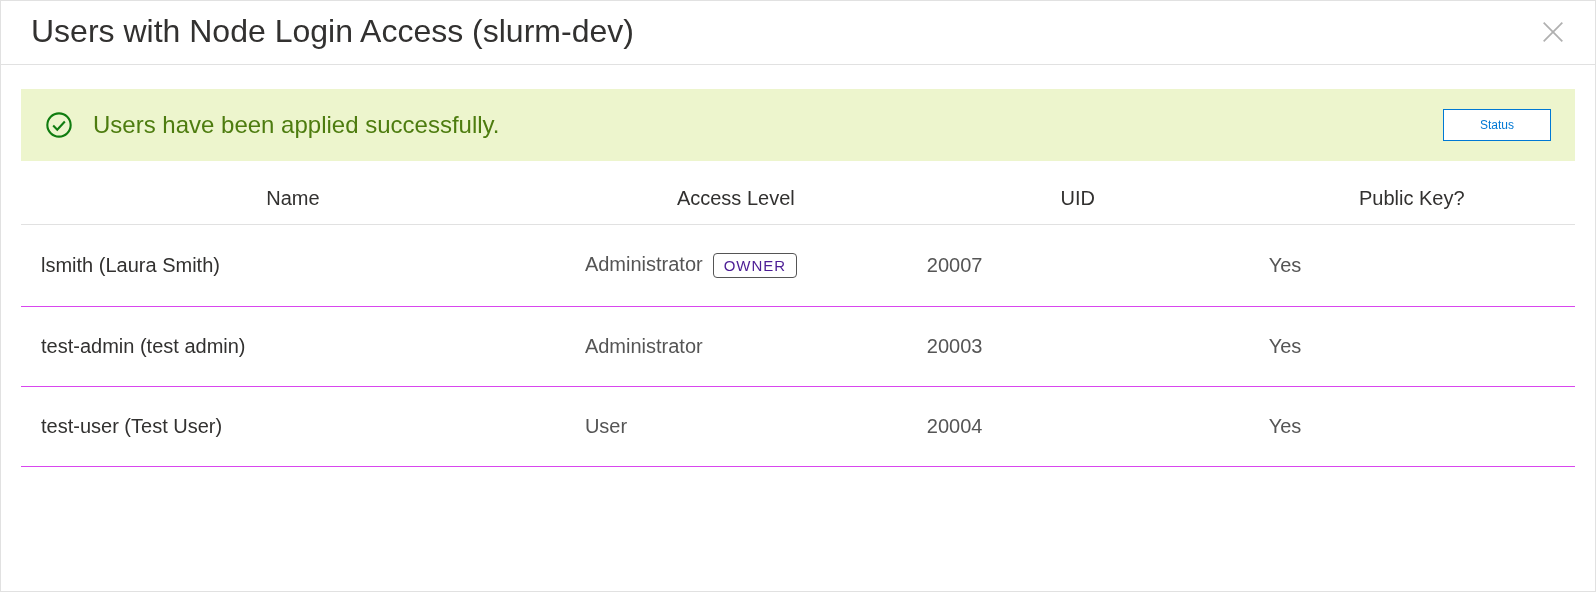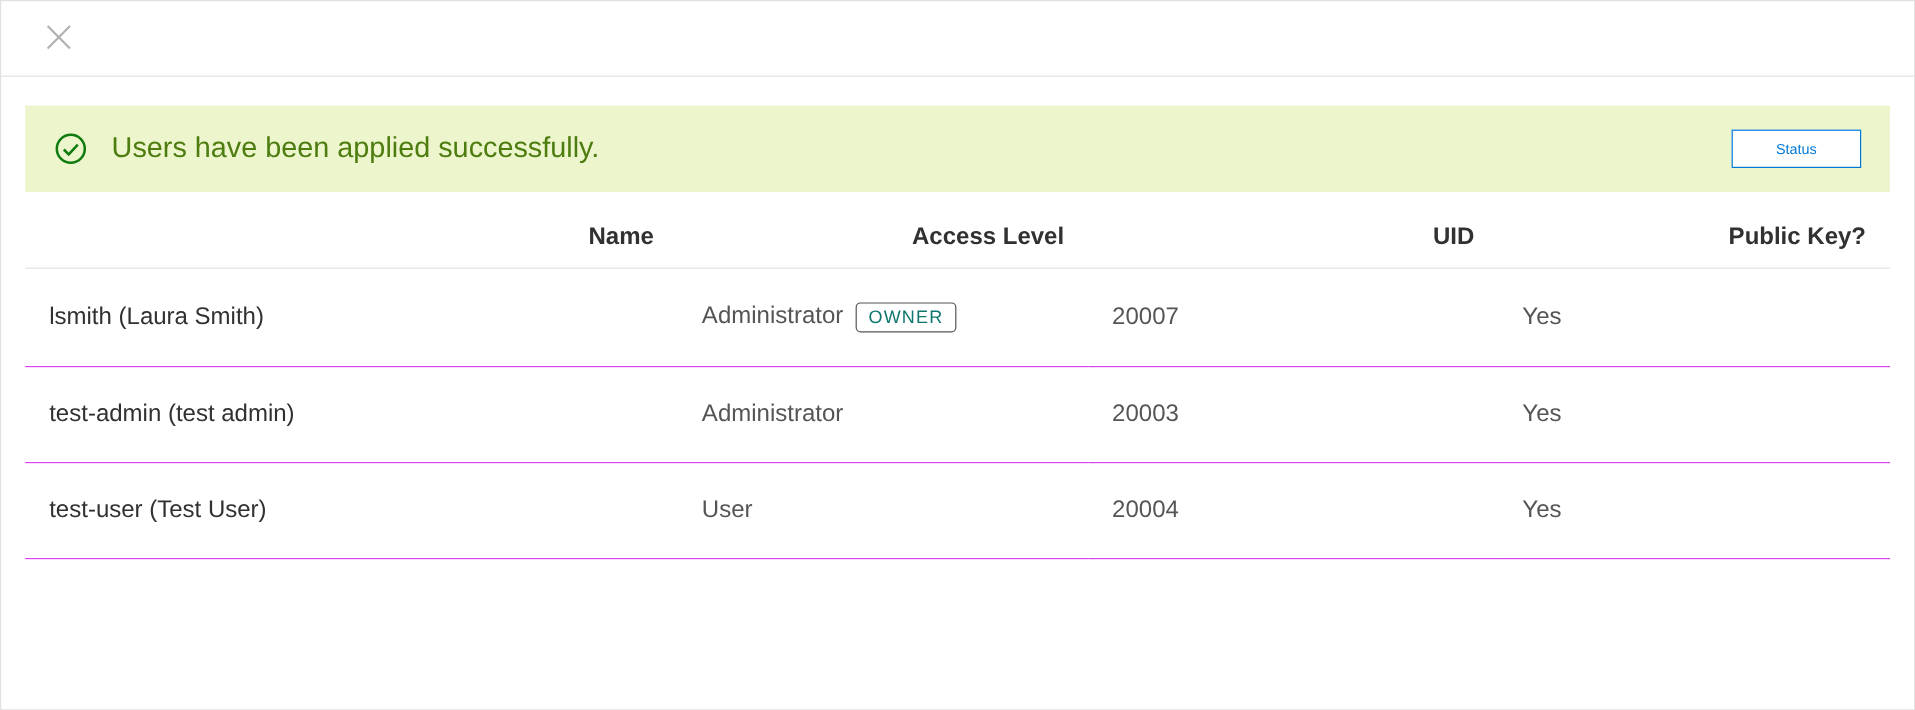--- a/index.html
+++ b/index.html
@@ -77,22 +77,22 @@
       font-size: 12px;
       padding: 8px 36px;
       cursor: pointer;
       font-family: inherit;
     }
     .users-table {
       width: 100%;
       border-collapse: collapse;
     }
     .users-table th {
-      text-align: right;
-      font-weight: 700;
+      text-align: center;
+      font-weight: 400;
       font-size: 20px;
       color: #323130;
       padding: 18px 20px 14px 20px;
       border-bottom: 1px solid #e1e1e1;
     }
     .users-table td {
       font-size: 20px;
       color: #555555;
       padding: 28px 20px;
       border-bottom: 1px solid #d946ef;
@@ -108,28 +108,29 @@
       display: flex;
       align-items: flex-start;
       gap: 10px;
     }
     .owner-badge {
       border: 1px solid #555555;
       border-radius: 4px;
       padding: 3px 10px;
       font-size: 15px;
       letter-spacing: 1px;
-      color: #0f766e;
+      color: #4c1d95;
     }
   </style>
 </head>
 <body>
 
 <div class="dialog">
   <div class="dialog-header">
+    <h1 class="dialog-title">Users with Node Login Access (slurm-dev)</h1>
     <button class="close-button">
       <svg viewBox="0 0 24 24" fill="none" stroke="#b0b0b0" stroke-width="1.5">
         <line x1="4" y1="4" x2="20" y2="20"></line>
         <line x1="20" y1="4" x2="4" y2="20"></line>
       </svg>
     </button>
   </div>
 
   <div class="dialog-body">
     <div class="notification-banner">

